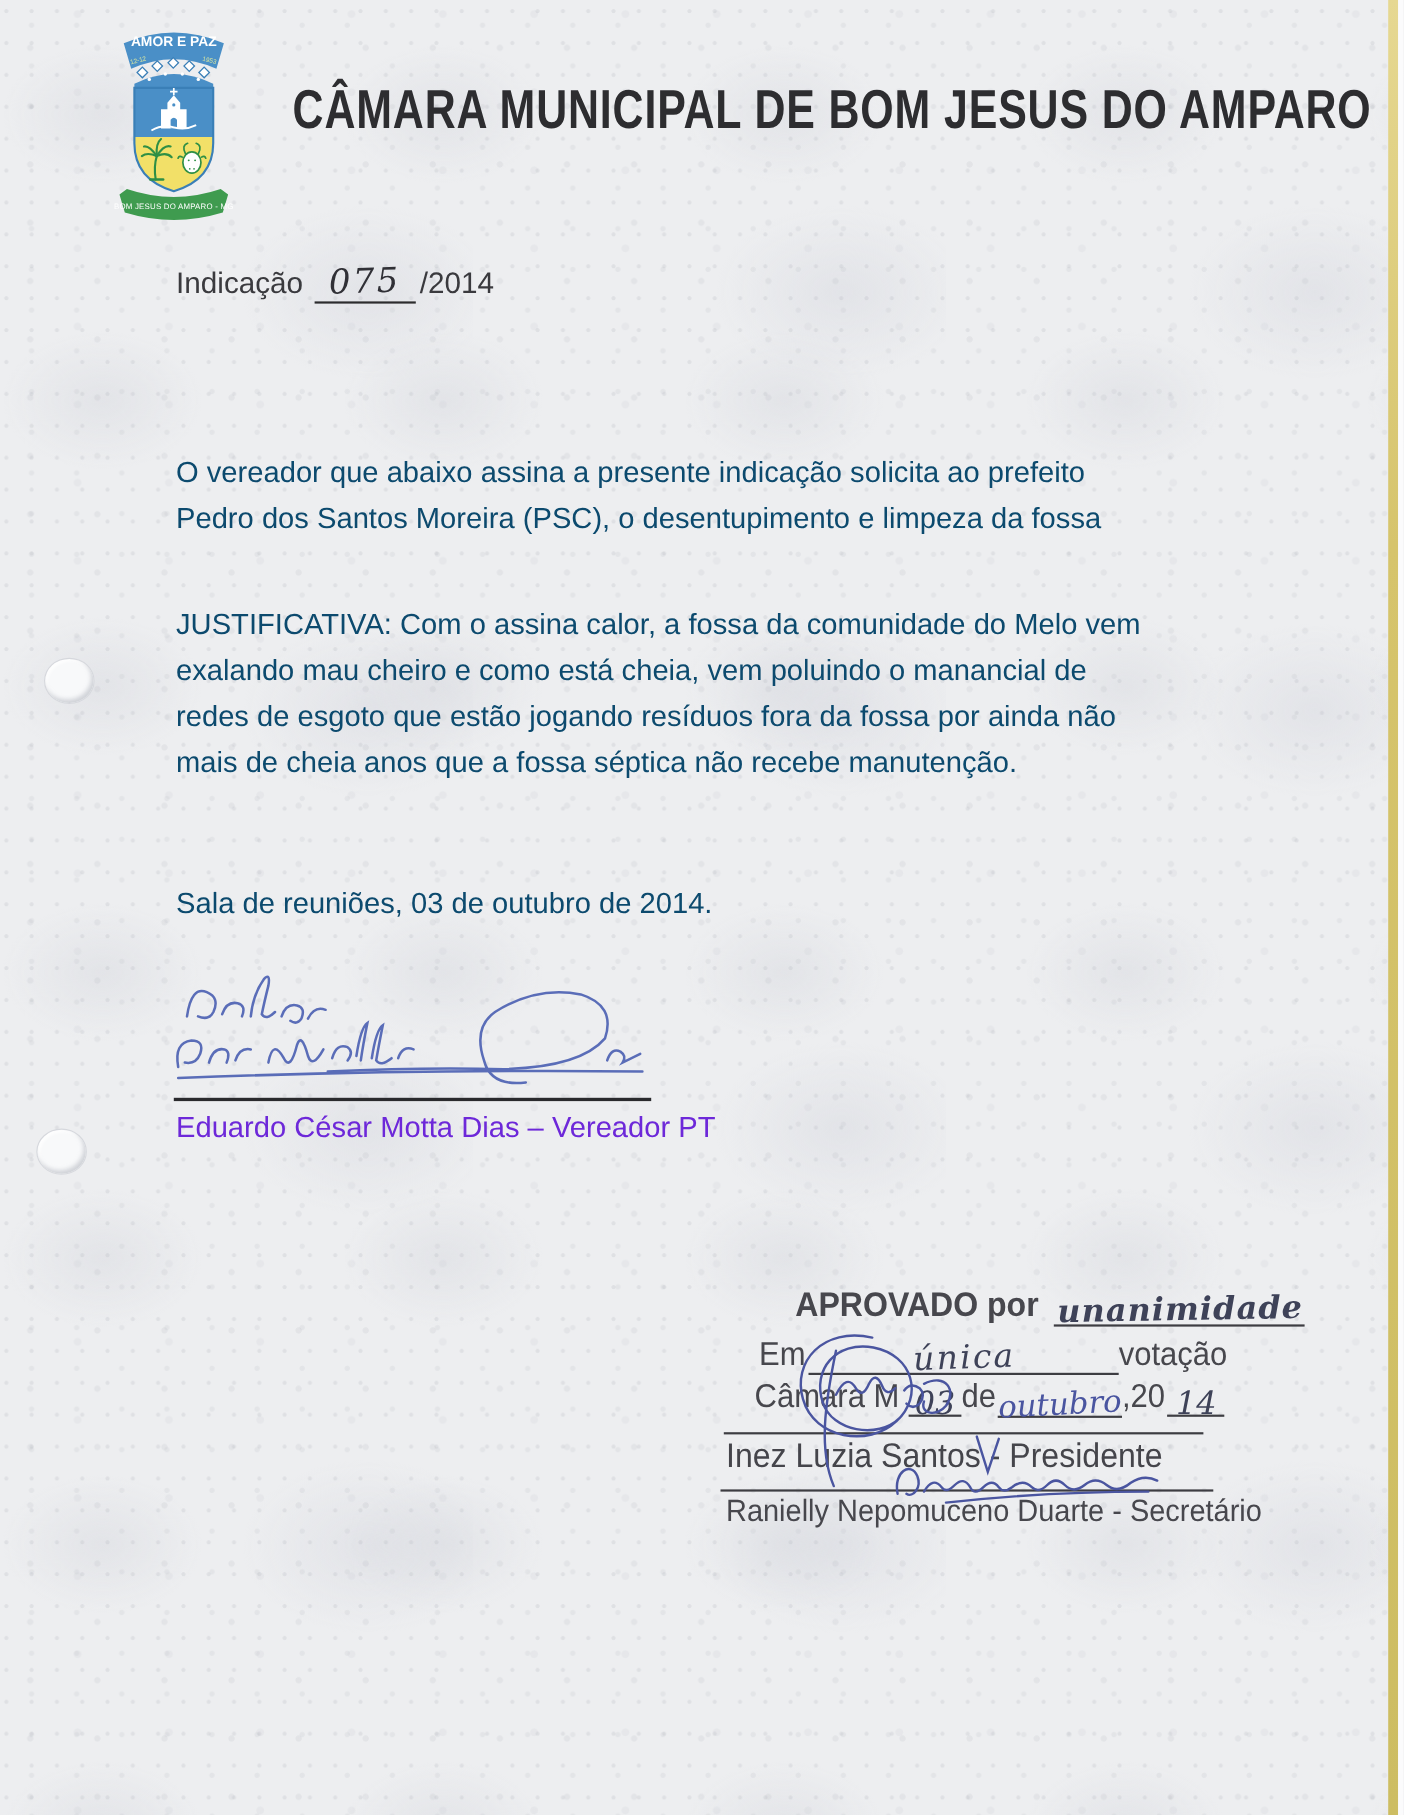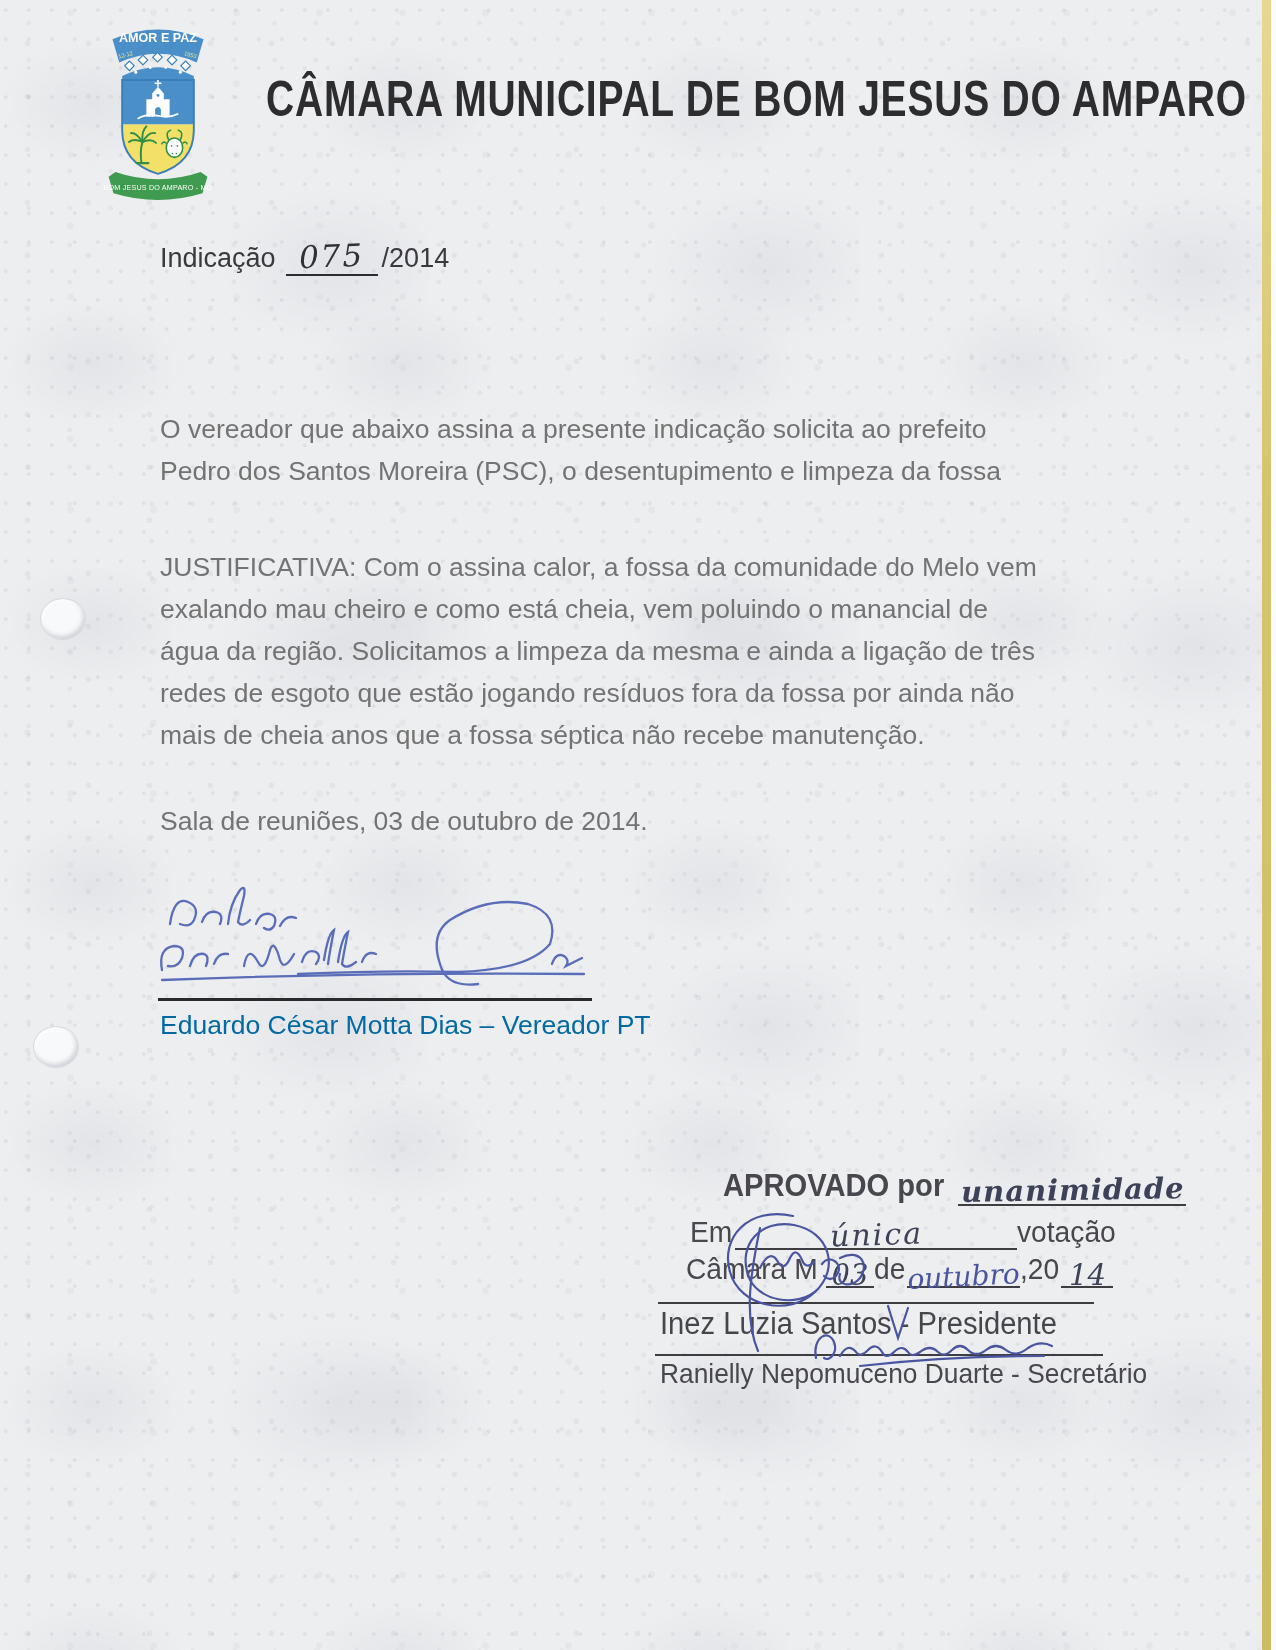--- a/index.html
+++ b/index.html
@@ -35,29 +35,29 @@
   .doc-title{
     font-size:50px;font-weight:700;color:#2d2d30;white-space:nowrap;
     transform:scaleX(.78);transform-origin:left top;letter-spacing:1px;
   }
 
   .ind-line{position:absolute;left:160px;top:238px;font-size:27px;color:#3a3a3e;display:flex;align-items:baseline;}
   .ind-num{display:inline-block;min-width:92px;border-bottom:2.5px solid #2c2c2e;text-align:center;margin:0 4px 0 10px;}
   .hand{font-family:"DejaVu Serif",serif;font-style:italic;}
   .hand-dark{color:#303036;font-size:31px;display:inline-block;transform:rotate(-2deg);letter-spacing:2px;}
 
-  .body-text{position:absolute;left:160px;color:#737373;font-size:26.5px;}
+  .body-text{position:absolute;left:160px;color:#0c4a6e;font-size:26.5px;}
   .body-text .line{height:42px;white-space:nowrap;}
   .p1{top:414px;}
   .p2{top:552px;}
   .sala{top:806px;}
 
   .sig-svg{position:absolute;left:148px;top:874px;}
   .sig-underline{position:absolute;left:158px;top:998px;width:434px;border-bottom:3px solid #2a2a2d;}
-  .sig-name{position:absolute;left:160px;top:1010px;font-size:26.5px;color:#0369a1;white-space:nowrap;}
+  .sig-name{position:absolute;left:160px;top:1010px;font-size:26.5px;color:#6d28d9;white-space:nowrap;}
 
   .stamp{position:absolute;left:0;top:0;color:#47474d;}
   .stamp-row{position:absolute;display:flex;align-items:baseline;white-space:nowrap;}
   .fill{display:inline-block;border-bottom:2.5px solid #3d3d42;text-align:center;}
   .hand-ink{color:#3e4258;font-size:29px;display:inline-block;}
   .hand-blue{color:#4a55a0;font-size:28px;display:inline-block;}
   .r1{left:723px;top:1168px;font-size:31px;font-weight:bold;}
   .r1 .fill{min-width:228px;height:36px;}
   .r1 .hand-ink{transform:rotate(-1deg) translateY(4px);letter-spacing:1px;}
   .r2{left:690px;top:1214px;font-size:30px;}
@@ -163,21 +163,20 @@
 </div>
 
 <div class="body-text p1">
   <div class="line">O vereador que abaixo assina a presente indicação solicita ao prefeito</div>
   <div class="line">Pedro dos Santos Moreira (PSC), o desentupimento e limpeza da fossa</div>
 </div>
 
 <div class="body-text p2">
   <div class="line">JUSTIFICATIVA: Com o assina calor, a fossa da comunidade do Melo vem</div>
   <div class="line">exalando mau cheiro e como está cheia, vem poluindo o manancial de</div>
-  <div class="line">água da região. Solicitamos a limpeza da mesma e ainda a ligação de três</div>
   <div class="line">redes de esgoto que estão jogando resíduos fora da fossa por ainda não</div>
   <div class="line">mais de cheia anos que a fossa séptica não recebe manutenção.</div>
 </div>
 
 <div class="body-text sala">
   <div class="line">Sala de reuniões, 03 de outubro de 2014.</div>
 </div>
 
 <svg class="sig-svg" width="480" height="130" viewBox="0 0 480 130" fill="none" stroke="#5a6db8" stroke-width="2.3" stroke-linecap="round">
   <path d="M22,50 Q26,22 40,28 Q52,33 46,46 Q42,54 32,50 M54,48 Q58,36 68,38 Q76,40 72,50 M80,50 Q82,30 92,16 Q98,10 96,22 Q92,38 90,48 Q94,54 102,46 M108,50 Q112,38 122,40 Q130,42 126,52 Q122,58 116,54 M132,52 Q138,40 148,44"></path>

